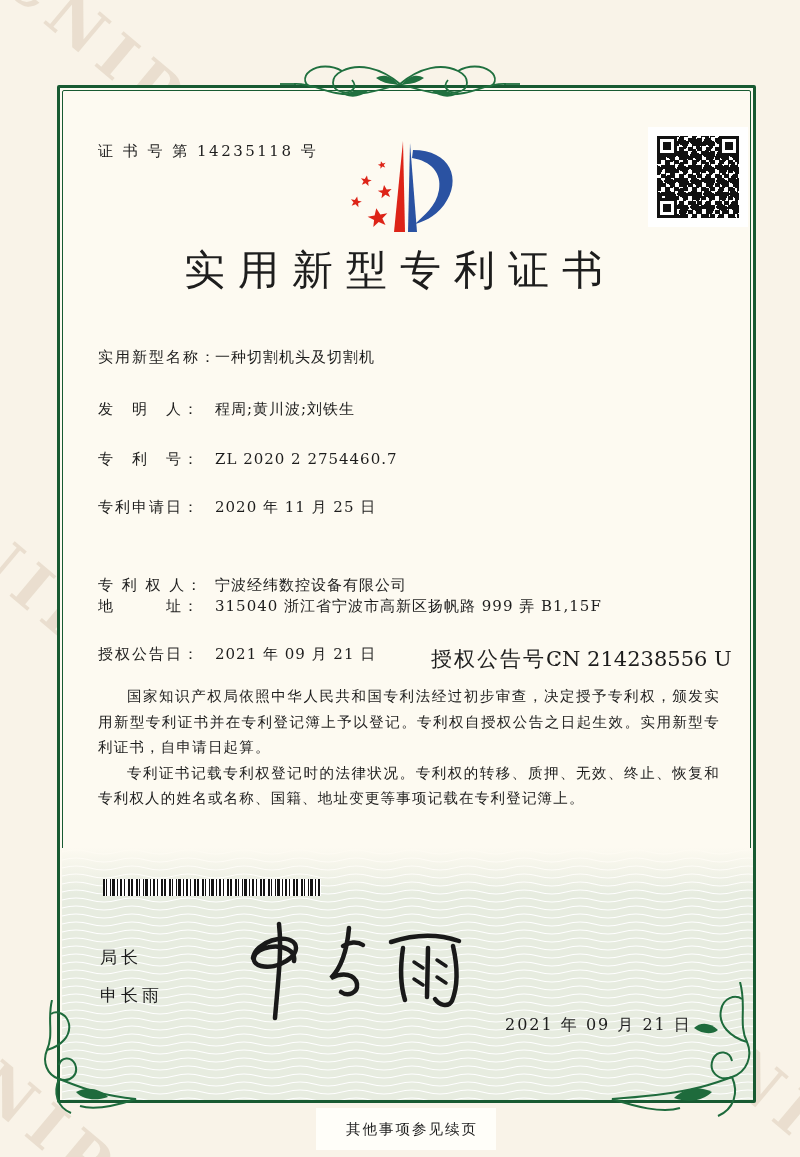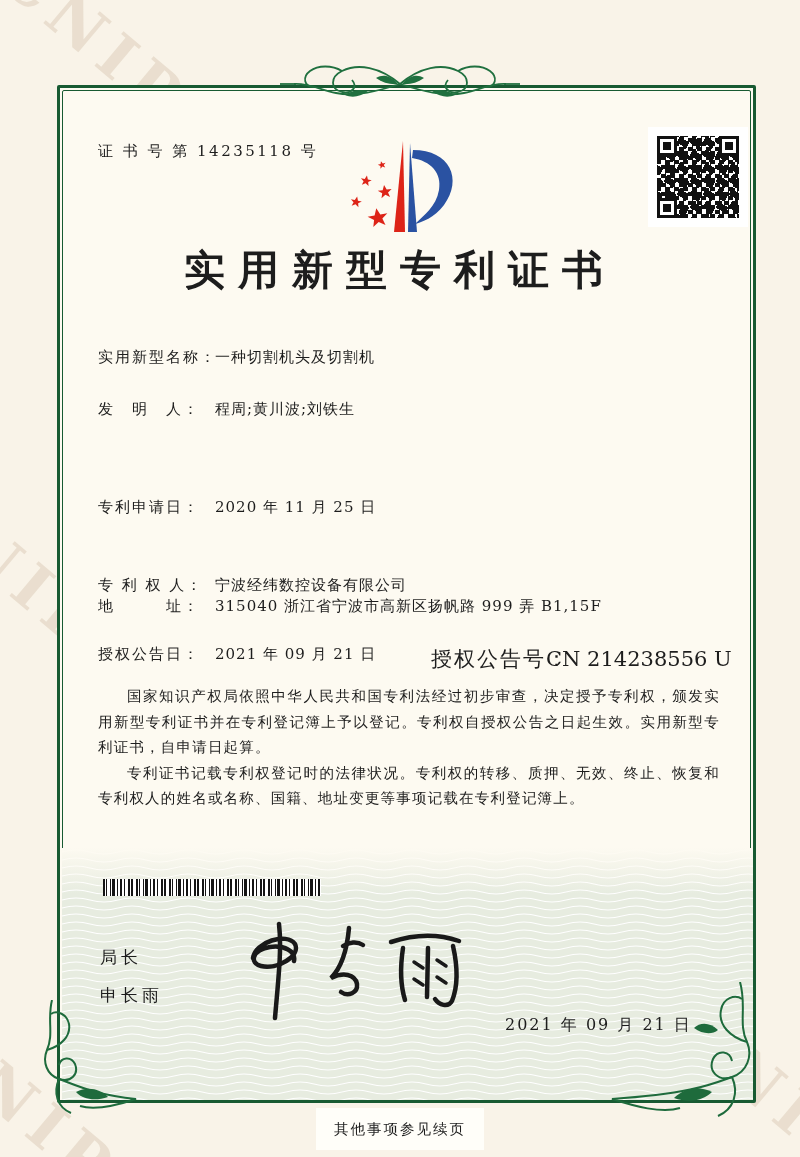--- a/index.html
+++ b/index.html
@@ -37,21 +37,21 @@
     background:
       repeating-conic-gradient(from 30deg, #111 0% 25%, rgba(0,0,0,0) 0% 50%) 0 0/13px 13px,
       repeating-conic-gradient(#111 0% 25%, rgba(0,0,0,0) 0% 50%) 4px 6px/9px 9px,
       #fff;
   }
   .qr .f{ position:absolute; width:14px; height:14px; border:3px solid #111; background:#fff; }
   .qr .f::after{ content:""; position:absolute; inset:3px; background:#111; }
   .qr .tl{ left:0; top:0; } .qr .tr{ right:0; top:0; } .qr .bl{ left:0; bottom:0; }
   .title{
     position:absolute; left:0; width:100%; top:243px; text-align:center;
-    font-size:41px; font-weight:700; letter-spacing:13px;
+    font-size:41px; font-weight:400; letter-spacing:13px;
   }
   .f-row{ position:absolute; left:98px; font-size:15px; letter-spacing:1px; white-space:nowrap; }
   .f-row .lbl{ display:inline-block; width:117px; letter-spacing:2px; }
   .g-right{ position:absolute; left:431px; font-size:21px; white-space:nowrap; }
   .g-right .lbl{ display:inline-block; width:115px; letter-spacing:2px; }
   .bodytxt{
     position:absolute; left:98px; top:684px; width:622px;
     font-size:14.5px; line-height:25.5px; letter-spacing:1.2px; text-align:justify;
   }
   .bodytxt p{ margin:0; text-indent:2em; }
@@ -66,21 +66,21 @@
   }
   .signer-title{ position:absolute; left:100px; top:946px; font-size:17px; letter-spacing:4px; }
   .signer-name{ position:absolute; left:100px; top:984px; font-size:17px; letter-spacing:4px;text-align:center; }
   .signature{ position:absolute; left:225px; top:918px; }
   .issuedate{ position:absolute; left:505px; top:1015px; font-size:16px; letter-spacing:2px; }
   .pageinfo{ position:absolute; left:0; width:100%; top:1069px; text-align:center;
              font-size:13.5px; letter-spacing:2px; }
   .footnote{
     position:absolute; left:316px; top:1108px; width:168px; height:42px;
     background:#fffef9; display:flex; align-items:center; justify-content:center;
-    font-size:14.5px; letter-spacing:2px;
+    font-size:14.5px; letter-spacing:2px;padding-left:12px;
   }
   .orn{ position:absolute; pointer-events:none; }
 </style>
 </head>
 <body>
 
 <div class="page">
 
   <div class="wm" style="left:115px; top:55px;">CNIPA</div>
   <div class="wm" style="left:265px; top:195px;">CNIPA</div>
@@ -134,20 +134,23 @@
   </div>
 
   <div class="title">实用新型专利证书</div>
 
   <div class="f-row" style="top:348px;">
     <span class="lbl">实用新型名称：</span><span class="val">一种切割机头及切割机</span>
   </div>
   <div class="f-row" style="top:400px;">
     <span class="lbl">发　明　人：</span><span class="val">程周;黄川波;刘铁生</span>
   </div>
+  <div class="f-row" style="top:450px;">
+    <span class="lbl">专　利　号：</span><span class="val">ZL 2020 2 2754460.7</span>
+  </div>
   <div class="f-row" style="top:498px;">
     <span class="lbl">专利申请日：</span><span class="val">2020 年 11 月 25 日</span>
   </div>
   <div class="f-row" style="top:576px;">
     <span class="lbl">专 利 权 人：</span><span class="val">宁波经纬数控设备有限公司</span>
   </div>
   <div class="f-row" style="top:597px;">
     <span class="lbl">地　　　址：</span><span class="val">315040 浙江省宁波市高新区扬帆路 999 弄 B1,15F</span>
   </div>
 

